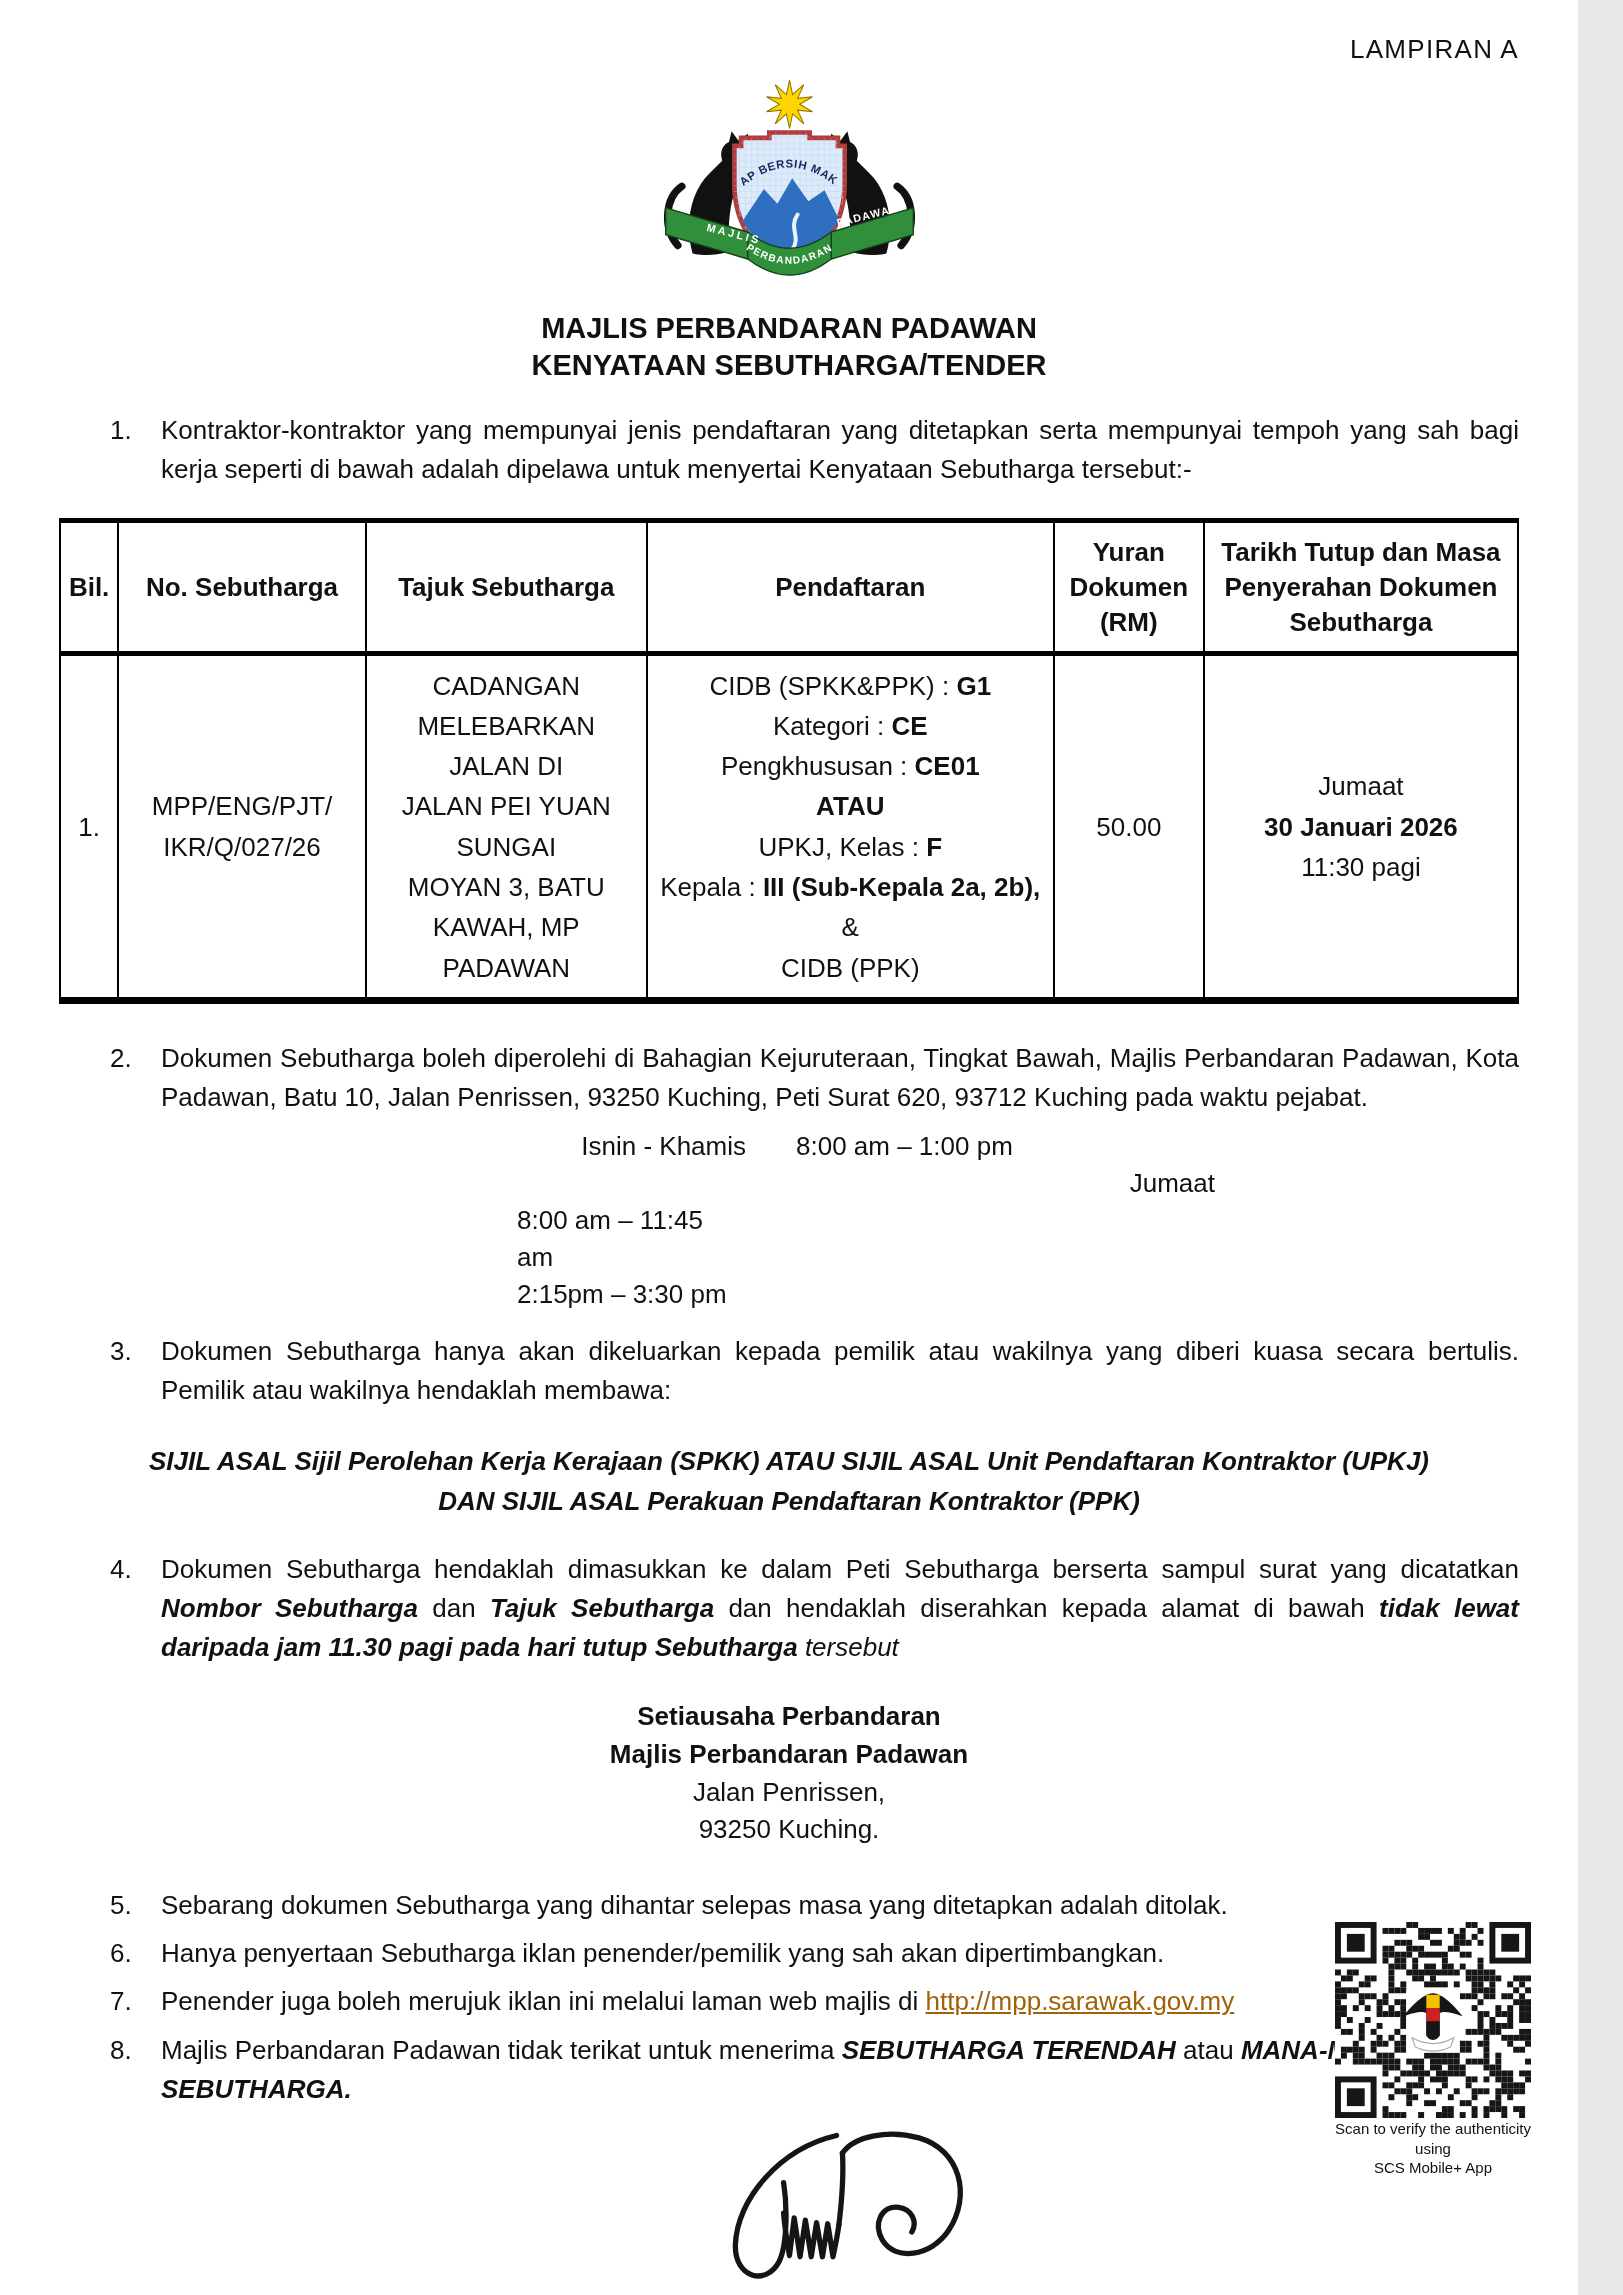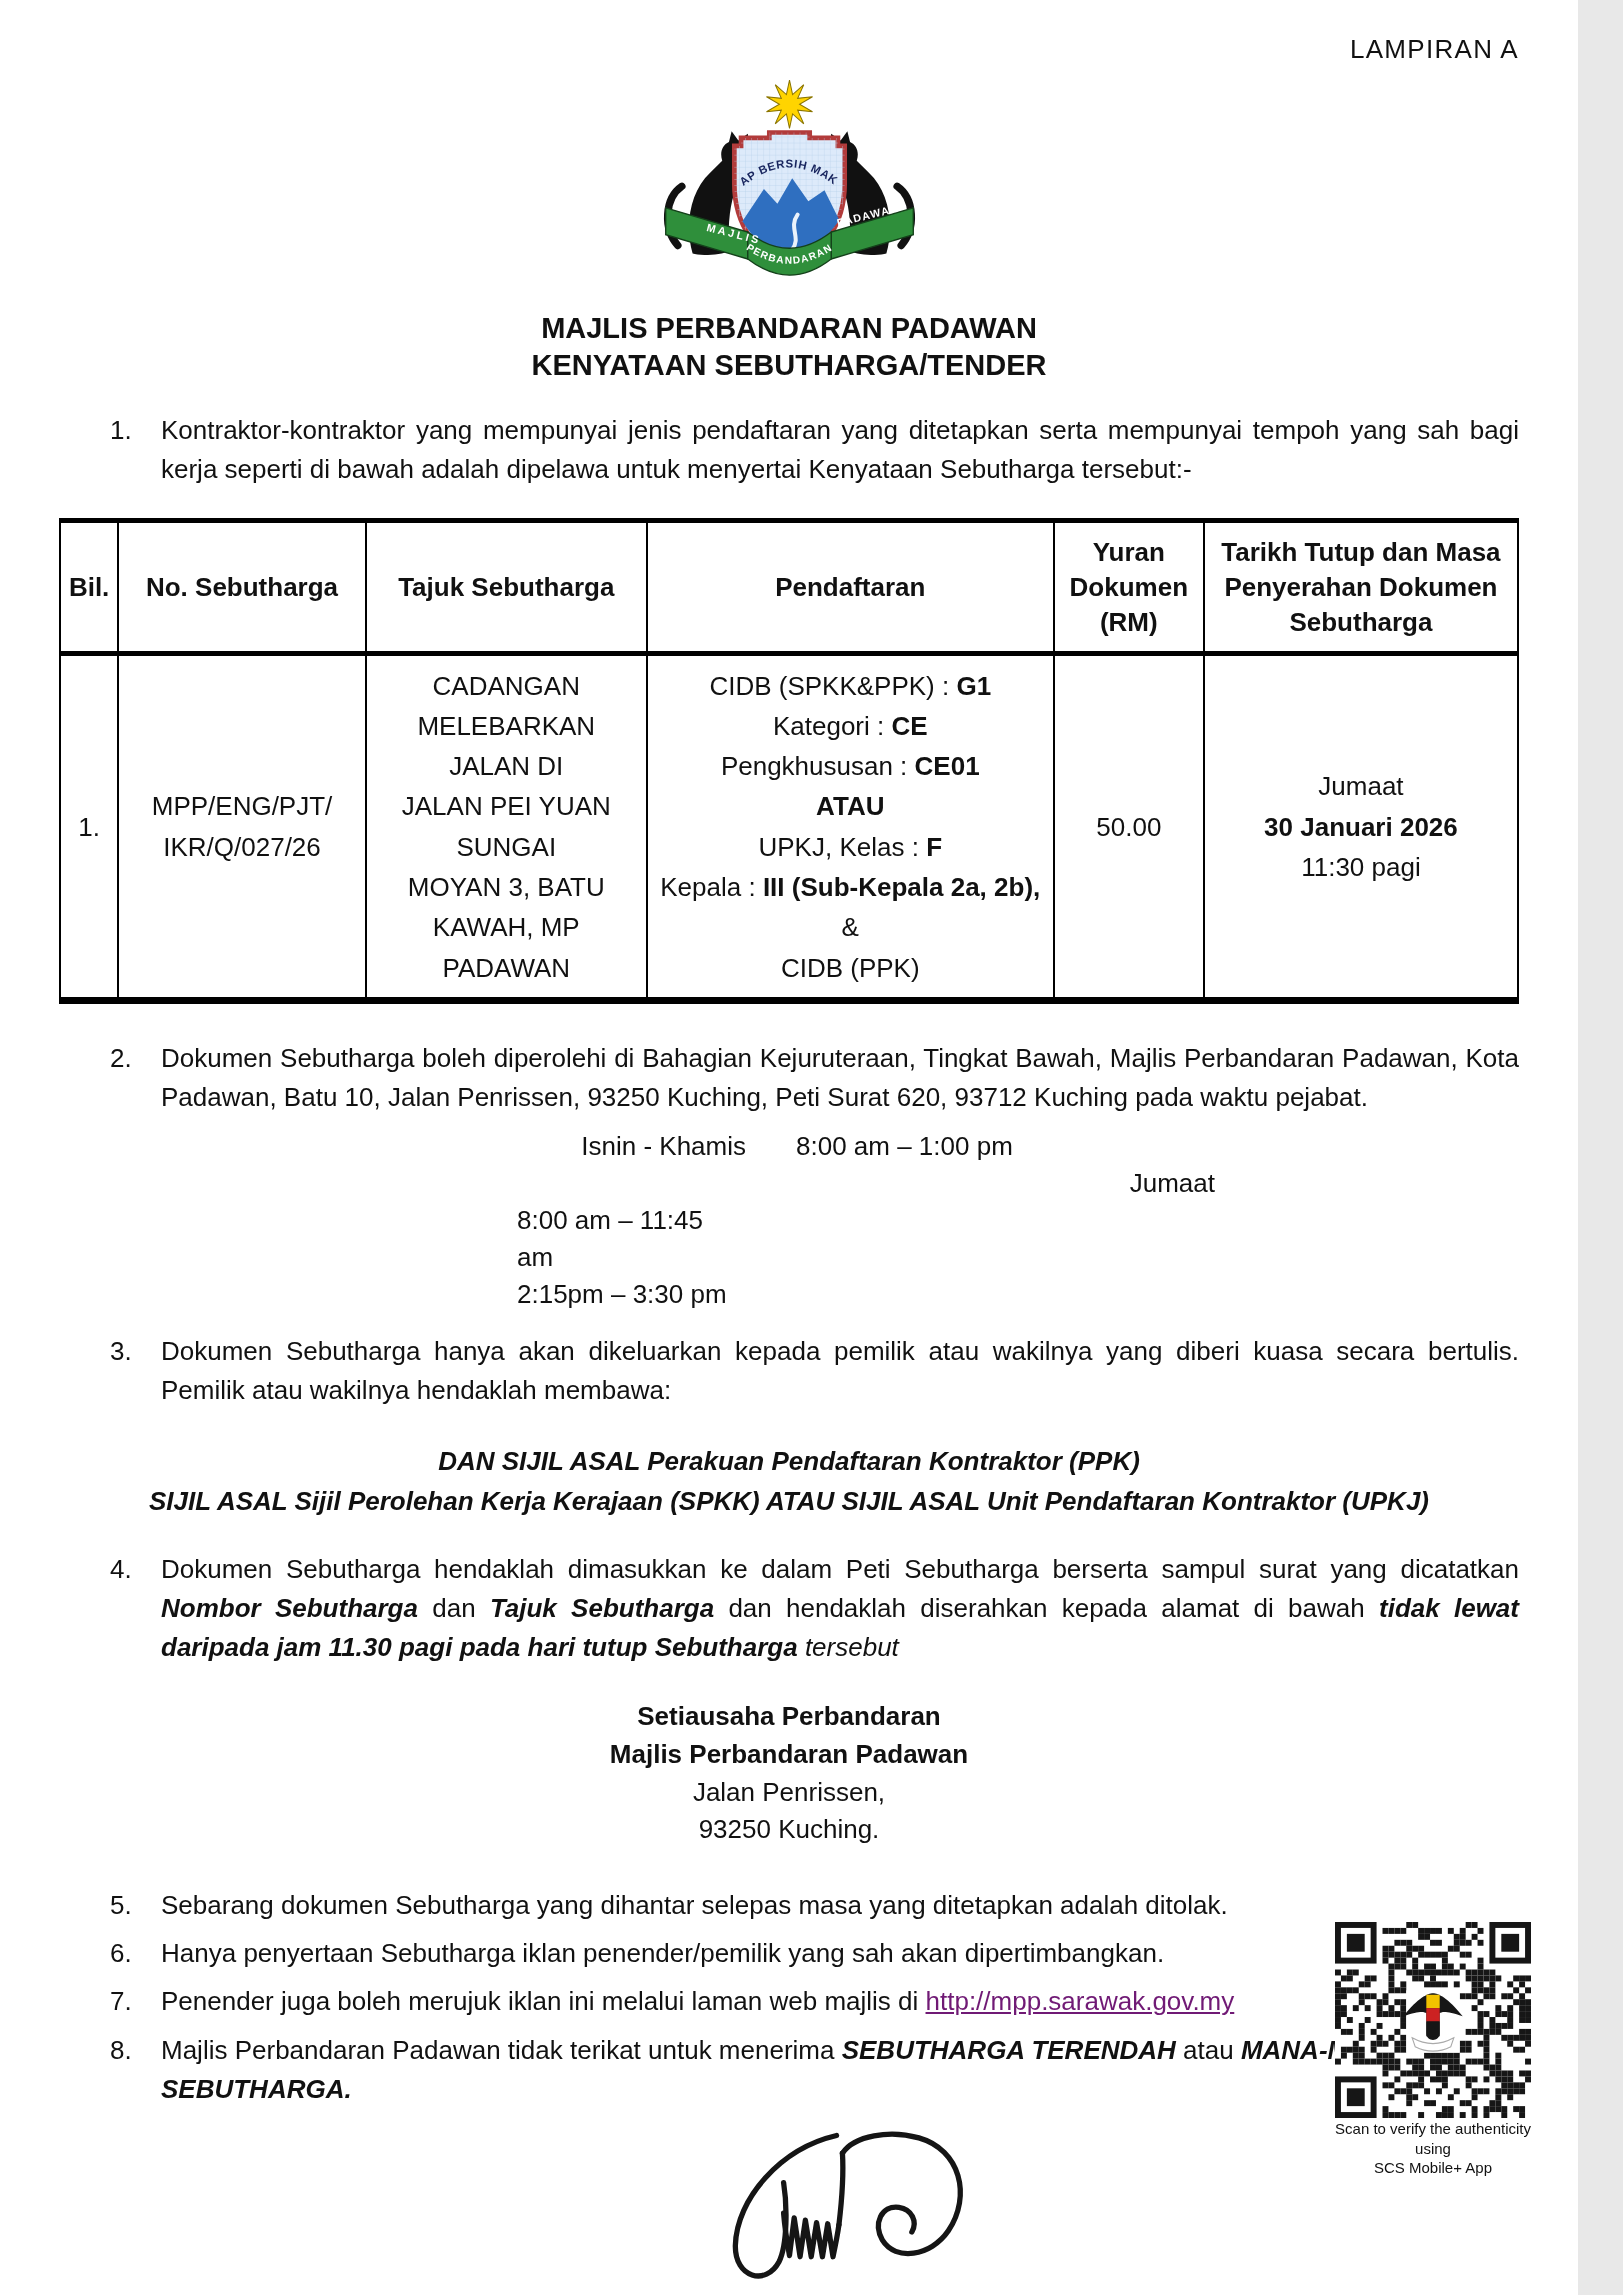--- a/index.html
+++ b/index.html
@@ -28,21 +28,21 @@
   .hours{margin:10.5px 0 5.2px 458px;display:grid;grid-template-columns:229px 419px;column-gap:50px;line-height:1.43;}
   .hours .hl{text-align:right;}
   .hours .ht{text-align:left;}
   .item-3{margin-top:18.3px;}
   .sijil{margin-top:31px;text-align:center;font-weight:bold;font-style:italic;line-height:1.55;font-size:26px;}
   .item-4{margin-top:29px;}
   .address{margin-top:31px;text-align:center;line-height:1.45;}
   .address .b{font-weight:bold;}
   .closing{margin-top:37px;}
   .closing .li{margin-top:9.2px;}
-  .link{color:#701a75;text-decoration:underline;}
+  .link{color:#a16207;text-decoration:underline;}
   .sig-wrap{text-align:center;margin-top:15.7px;transform:translateX(29.4px);}
   .signature{width:353px;height:196px;}
   .qr-block{position:absolute;right:37px;top:1922px;width:216px;text-align:center;}
   .qr-svg{width:196px;height:196px;display:block;margin:0 auto;}
   .qr-caption{font-size:15px;line-height:1.3;margin-top:1.3px;}
 </style>
 </head>
 <body>
 
 <div class="page">
@@ -175,22 +175,22 @@
     <div class="hl"></div>
     <div class="ht">2:15pm – 3:30 pm</div>
   </div>
 
   <div class="li item-3">
     <div class="num">3.</div>
     <div class="txt just">Dokumen Sebutharga hanya akan dikeluarkan kepada pemilik atau wakilnya yang diberi kuasa secara bertulis. Pemilik atau wakilnya hendaklah membawa:</div>
   </div>
 
   <div class="sijil">
+    <div>SIJIL ASAL Sijil Perolehan Kerja Kerajaan (SPKK) ATAU  SIJIL ASAL Unit Pendaftaran Kontraktor (UPKJ)</div>
     <div>DAN SIJIL ASAL Perakuan Pendaftaran Kontraktor (PPK)</div>
-    <div>SIJIL ASAL Sijil Perolehan Kerja Kerajaan (SPKK) ATAU  SIJIL ASAL Unit Pendaftaran Kontraktor (UPKJ)</div>
   </div>
 
   <div class="li item-4">
     <div class="num">4.</div>
     <div class="txt just"><span>Dokumen Sebutharga hendaklah dimasukkan ke dalam Peti Sebutharga berserta sampul surat yang dicatatkan </span><span style="font-weight: bold; font-style: italic;">Nombor Sebutharga</span><span> dan </span><span style="font-weight: bold; font-style: italic;">Tajuk Sebutharga</span><span> dan hendaklah diserahkan kepada alamat di bawah </span><span style="font-weight: bold; font-style: italic;">tidak lewat daripada jam 11.30 pagi  pada hari tutup Sebutharga</span><span style="font-style: italic;"> tersebut</span></div>
   </div>
 
   <div class="address">
     <div class="b">Setiausaha Perbandaran</div>
     <div class="b">Majlis Perbandaran Padawan</div>

